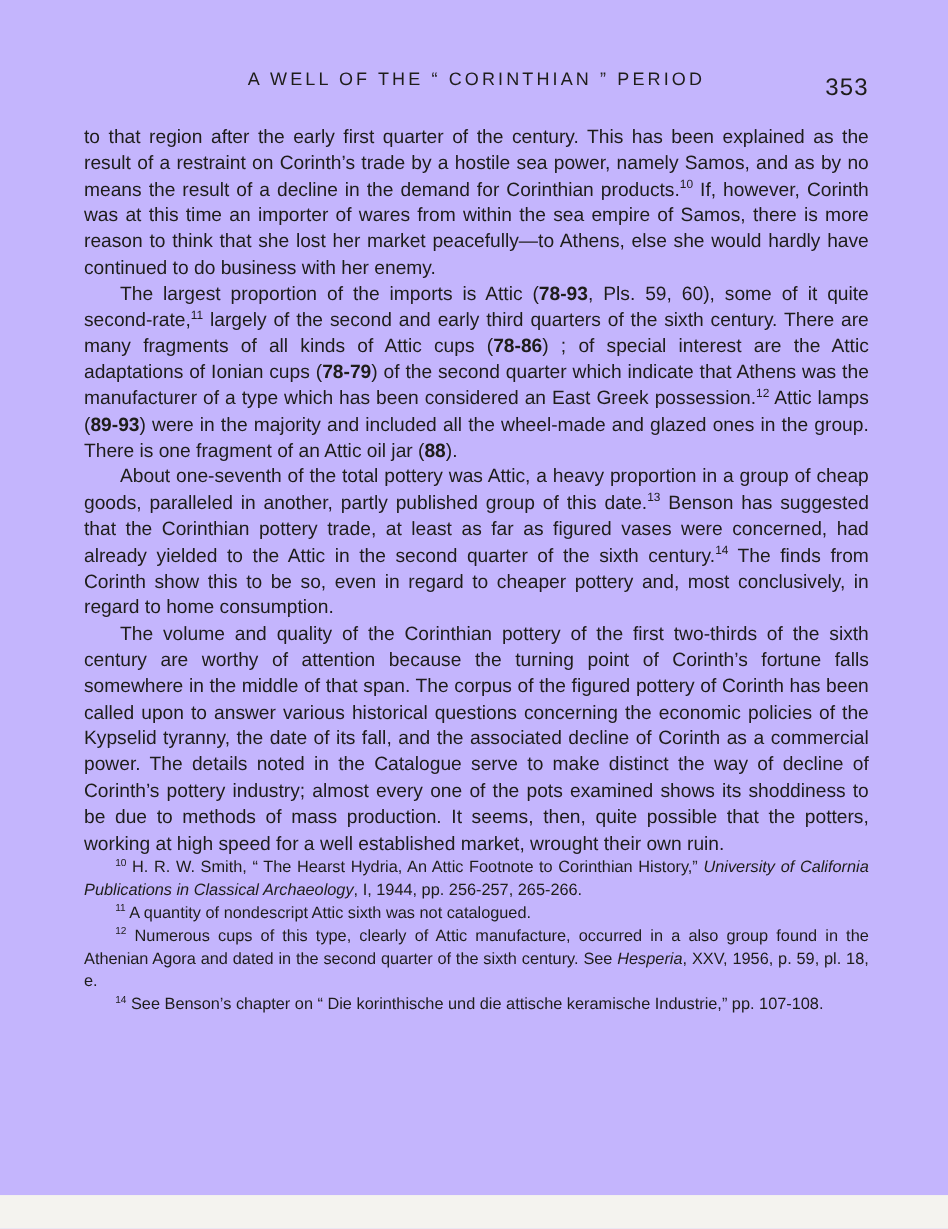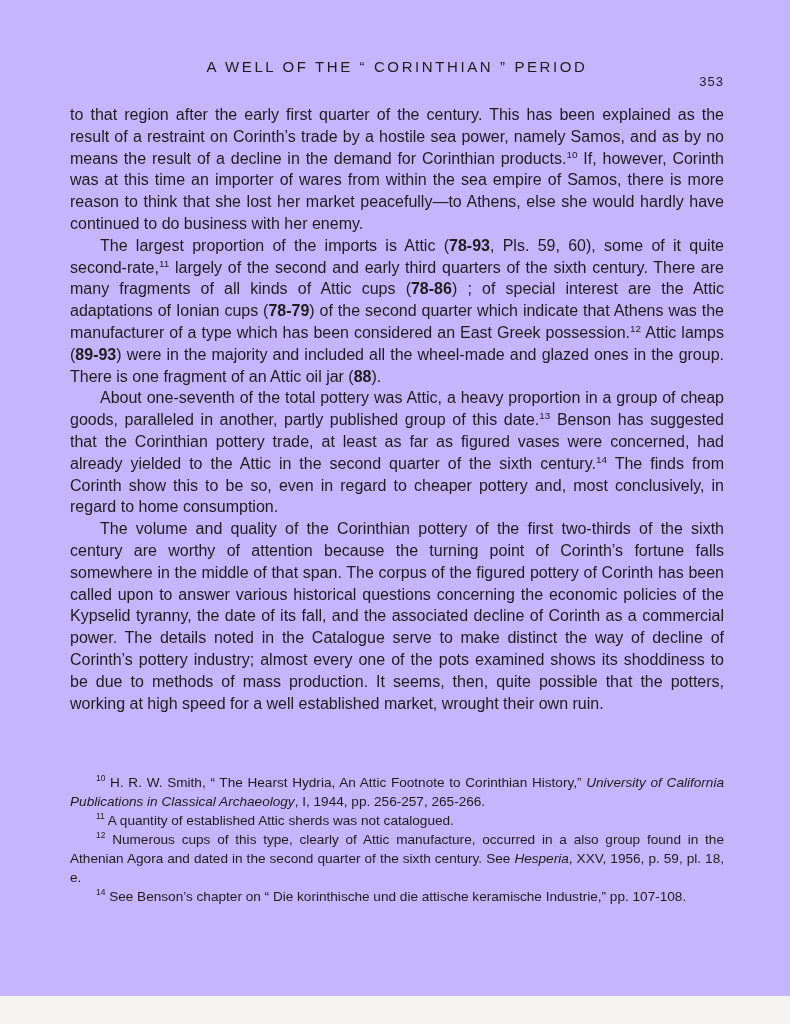--- a/index.html
+++ b/index.html
@@ -26,38 +26,37 @@
   }
   .running-title {
     text-align: center;
     font-size: 15px;
     letter-spacing: 2.6px;
     white-space: nowrap;
   }
   .page-number {
     position: absolute;
     right: 0;
-    top: 16px;
-    font-size: 13px;
+    top: 4px;
+    font-size: 20px;
     letter-spacing: 1px;
   }
   .body-text {
     font-size: 16px;
     line-height: 21.8px;
     text-align: justify;
   }
   .para {
     margin: 0;
     text-align: justify;
   }
   .para.indent {
     text-indent: 30px;
   }
   .footnotes {
-    margin-top: 60px;
     font-size: 13.6px;
     line-height: 18.9px;
   }
   .footnote {
     margin: 0;
     text-align: justify;
     text-indent: 26px;
   }
   sup {
     font-size: 0.62em;
@@ -79,18 +78,18 @@
 
   <main class="body-text">
     <p class="para"><span>to that region after the early first quarter of the century. This has been explained as the result of a restraint on Corinth’s trade by a hostile sea power, namely Samos, and as by no means the result of a decline in the demand for Corinthian products.</span><sup>10</sup><span> If, however, Corinth was at this time an importer of wares from within the sea empire of Samos, there is more reason to think that she lost her market peacefully—to Athens, else she would hardly have continued to do business with her enemy.</span></p>
     <p class="para indent"><span>The largest proportion of the imports is Attic (</span><span class="b">78-93</span><span>, Pls. 59, 60), some of it quite second-rate,</span><sup>11</sup><span> largely of the second and early third quarters of the sixth century. There are many fragments of all kinds of Attic cups (</span><span class="b">78-86</span><span>) ; of special interest are the Attic adaptations of Ionian cups (</span><span class="b">78-79</span><span>) of the second quarter which indicate that Athens was the manufacturer of a type which has been considered an East Greek possession.</span><sup>12</sup><span> Attic lamps (</span><span class="b">89-93</span><span>) were in the majority and included all the wheel-made and glazed ones in the group. There is one fragment of an Attic oil jar (</span><span class="b">88</span><span>).</span></p>
     <p class="para indent"><span>About one-seventh of the total pottery was Attic, a heavy proportion in a group of cheap goods, paralleled in another, partly published group of this date.</span><sup>13</sup><span> Benson has suggested that the Corinthian pottery trade, at least as far as figured vases were concerned, had already yielded to the Attic in the second quarter of the sixth century.</span><sup>14</sup><span> The finds from Corinth show this to be so, even in regard to cheaper pottery and, most conclusively, in regard to home consumption.</span></p>
     <p class="para indent"><span>The volume and quality of the Corinthian pottery of the first two-thirds of the sixth century are worthy of attention because the turning point of Corinth’s fortune falls somewhere in the middle of that span. The corpus of the figured pottery of Corinth has been called upon to answer various historical questions concerning the economic policies of the Kypselid tyranny, the date of its fall, and the associated decline of Corinth as a commercial power. The details noted in the Catalogue serve to make distinct the way of decline of Corinth’s pottery industry; almost every one of the pots examined shows its shoddiness to be due to methods of mass production. It seems, then, quite possible that the potters, working at high speed for a well established market, wrought their own ruin.</span></p>
   </main>
 
   <footer class="footnotes">
     <p class="footnote"><sup>10</sup><span> H. R. W. Smith, “ The Hearst Hydria, An Attic Footnote to Corinthian History,” </span><span class="i">University of California Publications in Classical Archaeology</span><span>, I, 1944, pp. 256-257, 265-266.</span></p>
-    <p class="footnote"><sup>11</sup><span> A quantity of established Attic sherds was not catalogued.</span></p>
+    <p class="footnote"><sup>11</sup><span> A quantity of nondescript Attic sixth was not catalogued.</span></p>
     <p class="footnote"><sup>12</sup><span> Numerous cups of this type, clearly of Attic manufacture, occurred in a also group found in the Athenian Agora and dated in the second quarter of the sixth century. See </span><span class="i">Hesperia</span><span>, XXV, 1956, p. 59, pl. 18, e.</span></p>
     <p class="footnote"><sup>14</sup><span> See Benson’s chapter on “ Die korinthische und die attische keramische Industrie,” pp. 107-108.</span></p>
   </footer>
 
 </div>
 
 </body></html>

